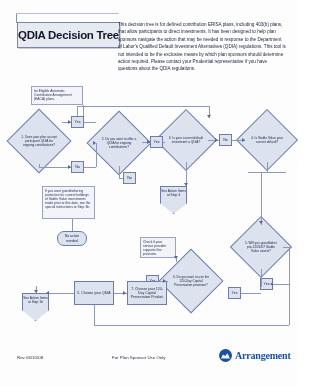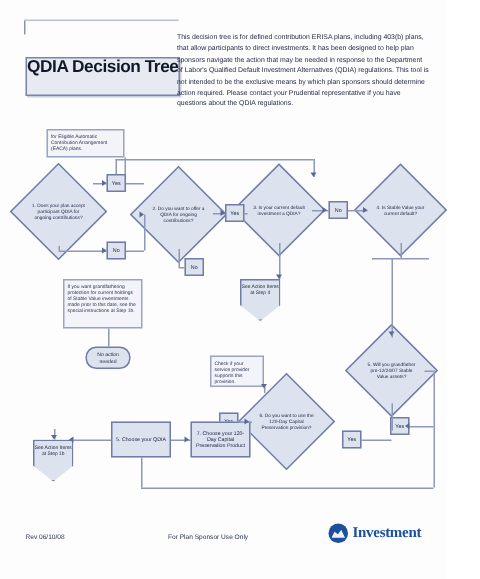--- a/index.html
+++ b/index.html
@@ -8,24 +8,24 @@
     background:#ffffff;
     font-family:"Liberation Sans", sans-serif;
     color:#1a1a2e;
     overflow:hidden;
     position:relative;
   }
   .page{position:absolute;inset:0;background:#fdfdfd;}
 
   
   .title-block{
-    position:absolute;left:17px;top:38px;width:101px;height:24px;
+    position:absolute;left:17px;top:22px;width:101px;height:24px;
     background:#e8eaf2;
     border:1px solid #7a86a8;
-    display:flex;justify-content:center;
+    display:flex;align-items:center;justify-content:center;
     box-shadow:1px 1px 0 #c9cfdf;
   }
   .title-block span{
     font-size:11.5px;font-weight:bold;letter-spacing:-0.3px;
     color:#111827;white-space:nowrap;
   }
   .title-tick{
     position:absolute;left:16px;top:14px;width:1px;height:9px;background:#8a93b0;
   }
   .title-rule{
@@ -257,16 +257,16 @@
   <div class="line vl" style="left:94px;top:305px;height:20px;"></div>
   <div class="line hl" style="left:94px;top:325px;width:195px;"></div>
   <div class="line vl" style="left:289px;top:284px;height:41px;"></div>
 
   <div class="line vl" style="left:72px;top:219px;height:12px;"></div>
 
   <div class="foot-rev">Rev 06/10/08</div>
   <div class="foot-mid">For Plan Sponsor Use Only</div>
   <div class="logo">
     <div class="logo-mark"></div>
-    <div class="logo-text">Investment</div>
+    <div class="logo-text">Arrangement</div>
   </div>
 
 </div>
 
 </body></html>

